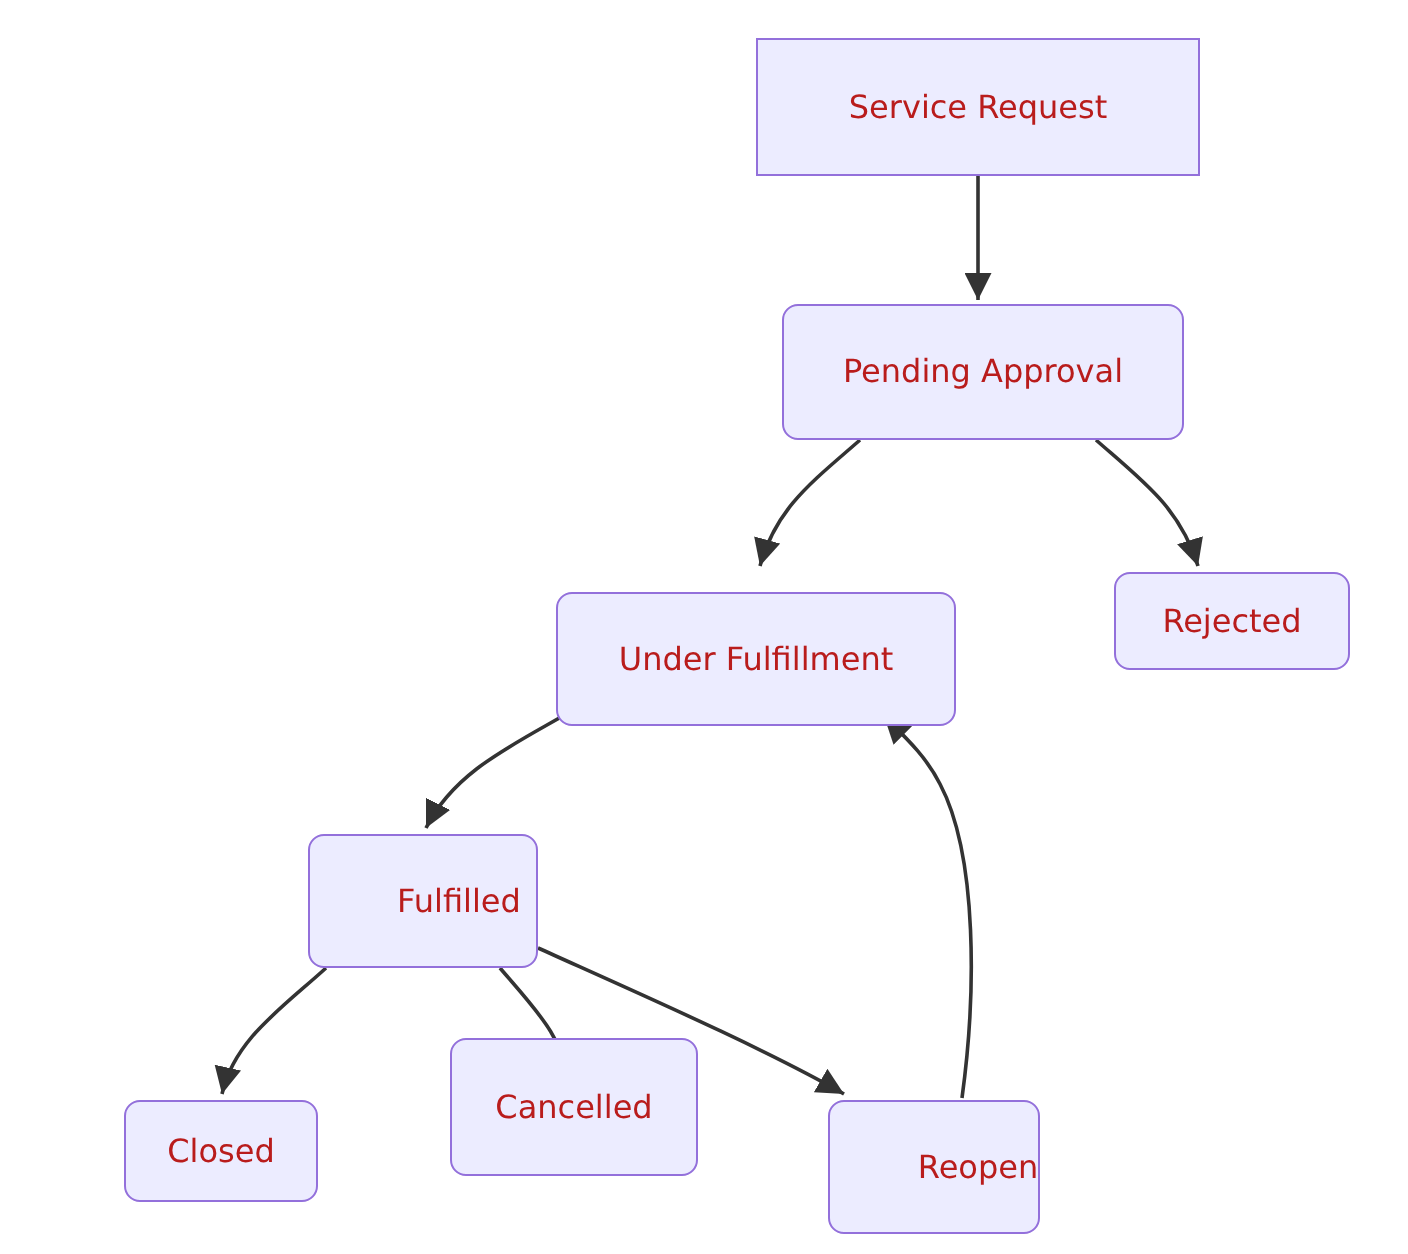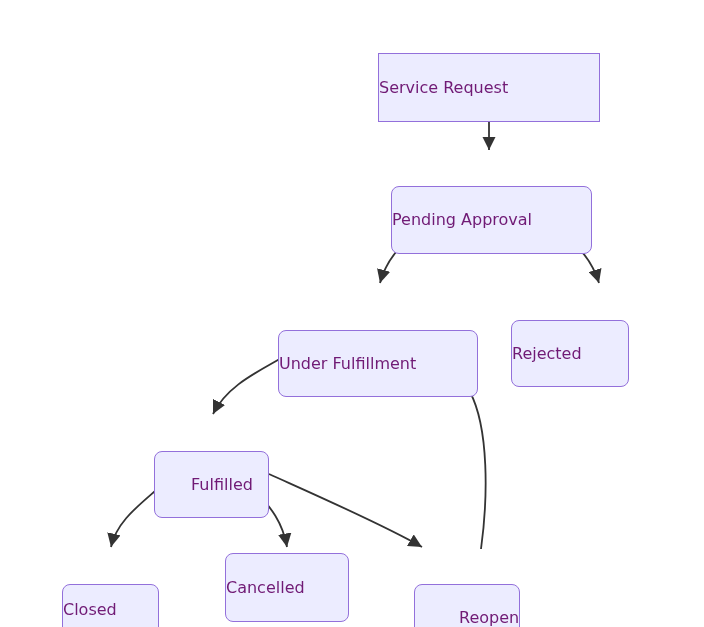--- a/index.html
+++ b/index.html
@@ -27,34 +27,33 @@
     stroke-width: 1.8px;
   }
   .node {
     position: absolute;
     box-sizing: border-box;
     background: #ECECFF;
     border: 1px solid #9370DB;
     border-radius: 8px;
     display: flex;
     align-items: center;
-    justify-content: flex-start;
-    color: #701a75;
+    justify-content: center;
+    color: #b91c1c;
     font-size: 16px;
     line-height: 1.2;
     white-space: nowrap;
     text-align: center;
-    margin-top: 34px;
   }
   .node.square { border-radius: 0; }
 
   #n-service-request   { left: 378px; top: 19px;  width: 222px; height: 69px; }
   #n-pending-approval  { left: 391px; top: 152px; width: 201px; height: 68px; }
   #n-under-fulfillment { left: 278px; top: 296px; width: 200px; height: 67px; }
-  #n-rejected          { left: 511px; top: 286px; width: 118px; height: 67px; }
+  #n-rejected          { left: 557px; top: 286px; width: 118px; height: 49px; }
   #n-fulfilled         { left: 154px; top: 417px; width: 115px; height: 67px; padding-left: 36px; }
   #n-closed            { left: 62px;  top: 550px; width: 97px;  height: 51px; }
   #n-cancelled         { left: 225px; top: 519px; width: 124px; height: 69px; }
   #n-reopen            { left: 414px; top: 550px; width: 106px; height: 67px; padding-left: 44px; }
 </style>
 </head>
 <body>
 
 <div class="canvas">
 

